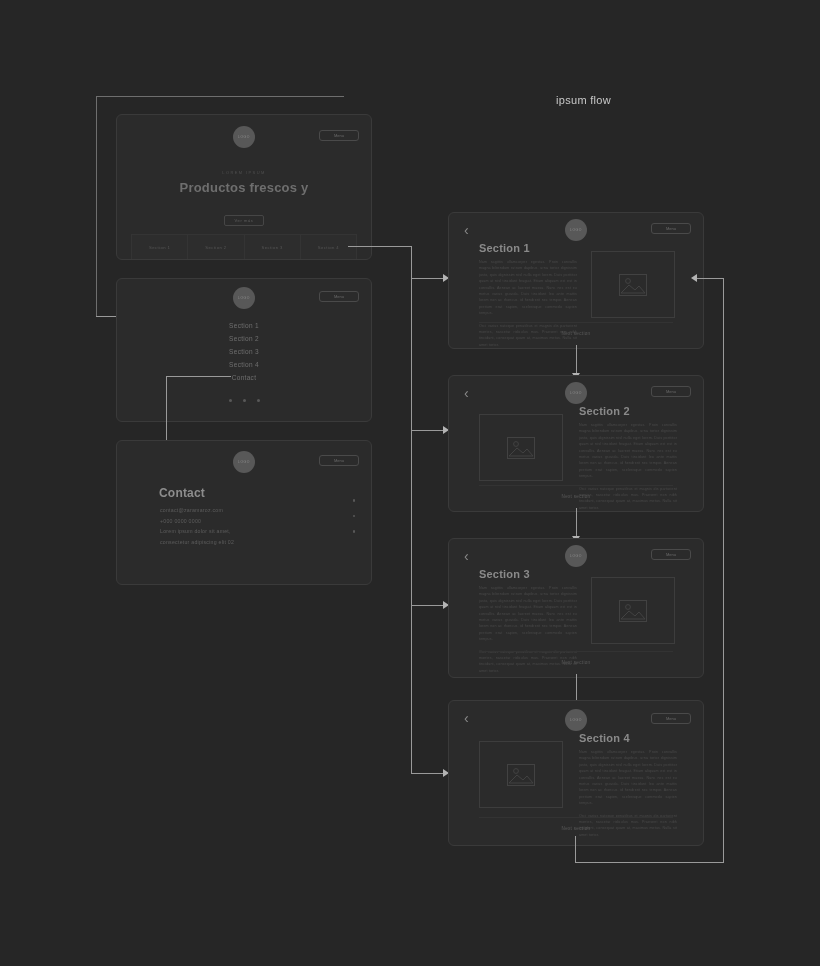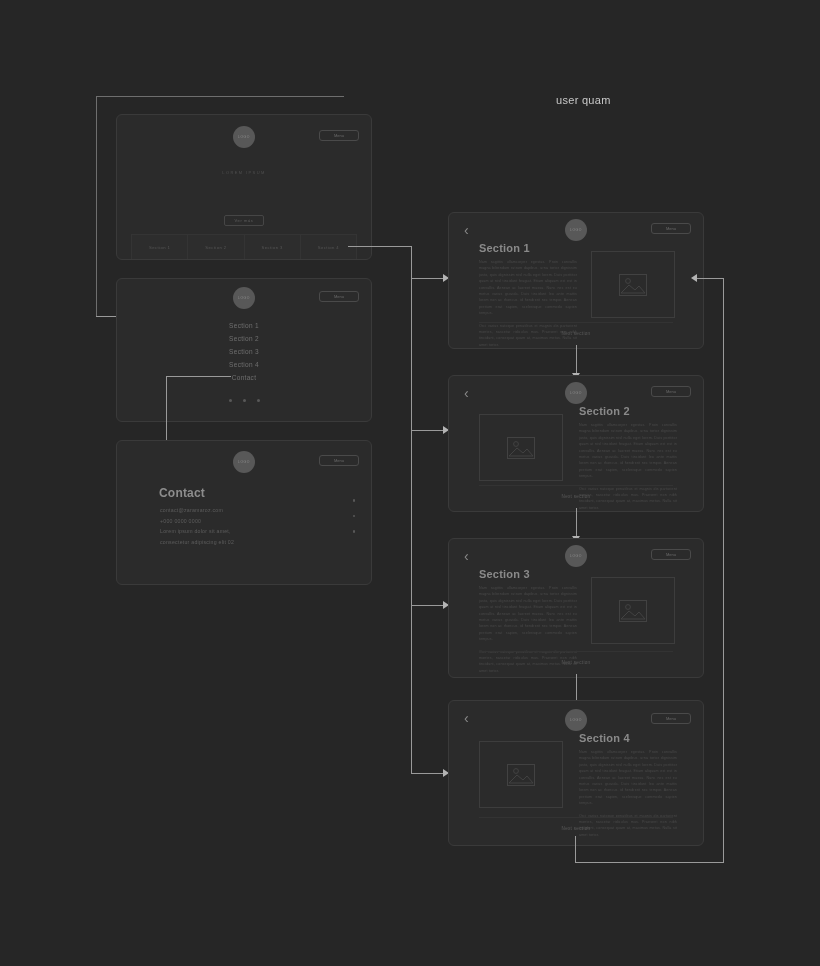--- a/index.html
+++ b/index.html
@@ -216,32 +216,33 @@
     color: #c8c8c8;
     font-size: 11px;
     letter-spacing: .3px;
   }
 </style>
 </head>
 <body>
 
 <div id="canvas">
 
-  <div id="flow-title" style="left:556px; top:94px;">user quam</div>
+  <div id="flow-title" style="left:556px; top:94px;">ipsum flow</div>
 
   <div class="frame-line" style="left:96px; top:96px; width:248px; height:221px; border-right:none; border-bottom:none;"></div>
   <div class="conn h" style="left:96px; top:316px; width:34px;"></div>
   <div class="arrow-r" style="left:130px; top:312px;"></div>
 
   <div class="card" style="left:116px; top:114px; width:256px; height:146px;">
     <div class="logo-circle" style="left:50%; margin-left:-11px; top:11px; width:22px; height:22px; font-size:3.4px;">LOGO</div>
     <div class="menu-btn" style="right:12px; top:15px; width:40px; height:11px; font-size:4px;">Menu</div>
 
     <div class="hero-eyebrow" style="top:55px;">LOREM IPSUM</div>
     <div class="hero-title" style="top:65px;">
+      <div>Productos frescos y</div>
     </div>
     <div class="hero-cta" style="left:50%; margin-left:-20px; top:100px; width:40px; height:11px;">Ver más</div>
 
     <div class="navtiles" style="left:14px; right:14px; bottom:0; height:25px;">
       <div class="navtile">Section 1</div>
       <div class="navtile">Section 2</div>
       <div class="navtile">Section 3</div>
       <div class="navtile">Section 4</div>
     </div>
   </div>

